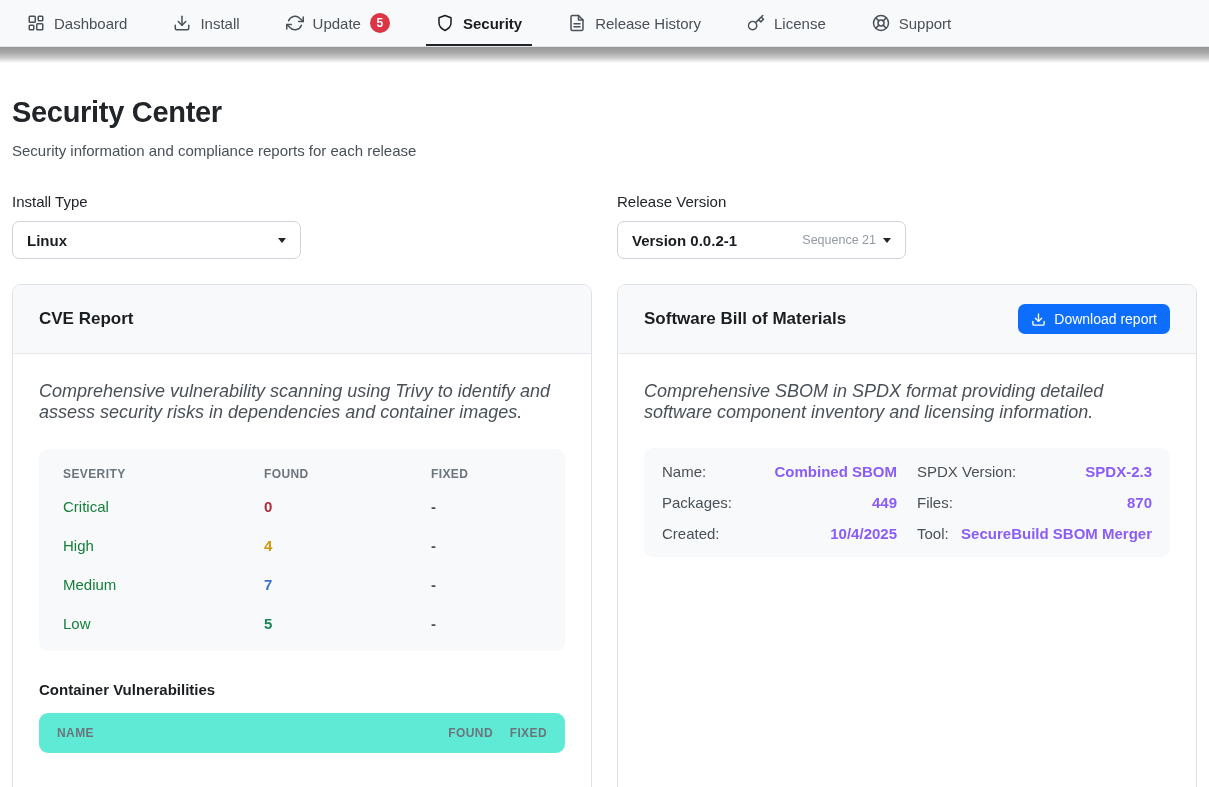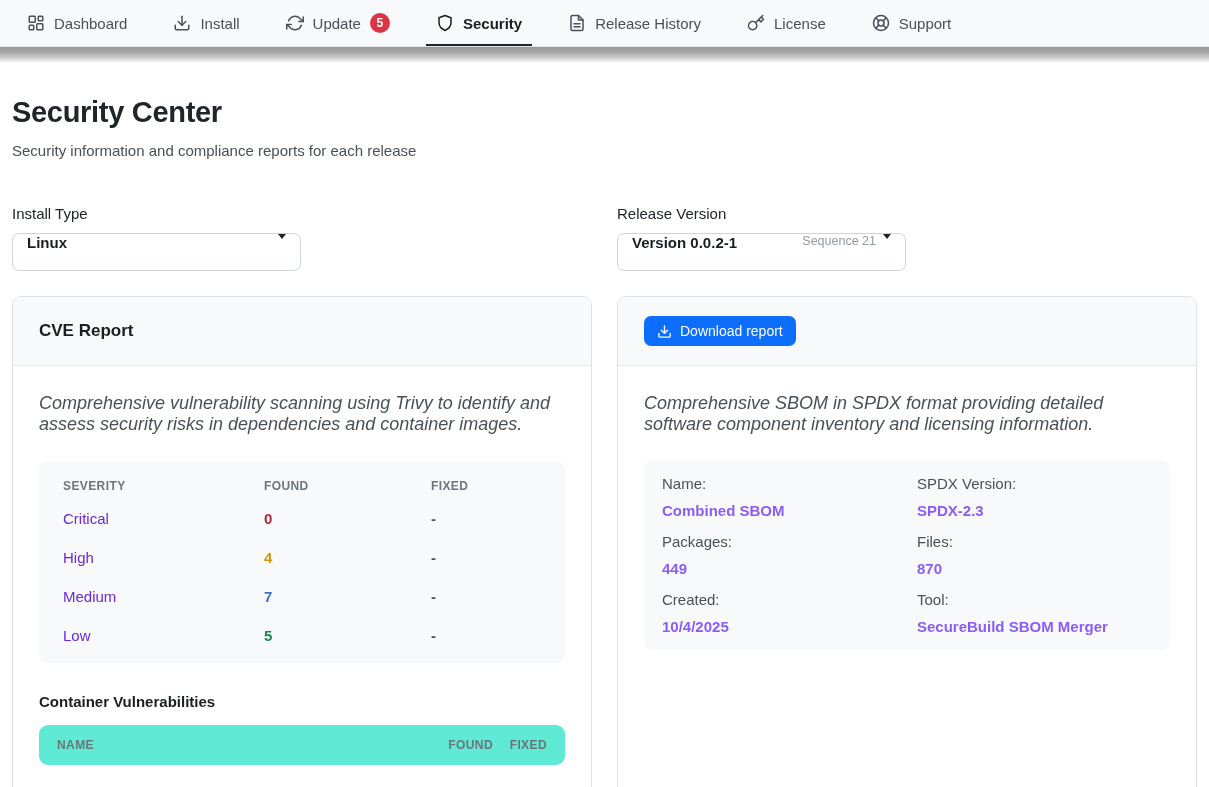--- a/index.html
+++ b/index.html
@@ -23,24 +23,24 @@
   
   .scroll-shadow { height: 16px; width: 100%;
     background: linear-gradient(to bottom, #969696 0%, #a8a8a8 35%, #cfcfcf 70%, #ffffff 100%); }
 
   
   .main { padding: 33px 12px 0 12px; }
   .page-title { font-size: 29px; font-weight: 700; color: #212529; letter-spacing: -0.3px; }
   .page-subtitle { margin-top: 13px; font-size: 15px; color: #495057; }
 
   .two-col { display: grid; grid-template-columns: 1fr 1fr; column-gap: 25px; }
-  .filters { margin-top: 46px; }
+  .filters { margin-top: 34px; }
   .filter-label { font-size: 15px; color: #212529; }
   .select { margin-top: 11px; width: 289px; height: 38px; background: #fff;
-    border: 1px solid #ced4da; border-radius: 7px; display: flex; align-items: flex-start;
+    border: 1px solid #ced4da; border-radius: 7px; display: flex; align-items: center;
     padding: 0 14px; cursor: pointer; }
   .select-value { font-size: 15px; font-weight: 700; color: #1a1e21; flex: 1; }
   .select-secondary { font-size: 12.5px; color: #939aa1; margin-right: 7px; }
   .caret { width: 0; height: 0; border-left: 4.5px solid transparent;
     border-right: 4.5px solid transparent; border-top: 5.5px solid #212529; flex: 0 0 auto; }
 
   
   .cards { margin-top: 25px; align-items: stretch; }
   .card { border: 1px solid #dee2e6; border-radius: 9px; background: #fff;
     min-height: 560px; overflow: hidden; display: flex; flex-direction: column; }
@@ -48,42 +48,42 @@
     display: flex; align-items: center; justify-content: space-between; padding: 0 26px; }
   .card-title { font-size: 17px; font-weight: 600; color: #1a1e21; }
   .card-body { padding: 27px 26px; }
   .card-desc { font-size: 18px; line-height: 21px; color: #495057; font-style: italic; }
 
   
   .sev-box { margin-top: 26px; background: #f8f9fa; border-radius: 9px; padding: 6px 0 8px 0; }
   .sev-row { display: grid; grid-template-columns: 201px 167px 1fr; padding: 11px 24px; align-items: center; }
   .sev-row.head { padding: 12px 24px 6px 24px; }
   .th-label { font-size: 12px; font-weight: 600; color: #6c757d; letter-spacing: 0.4px; }
-  .sev-name { font-size: 15px; color: #6d28d9; }
+  .sev-name { font-size: 15px; color: #15803d; }
   .sev-found { font-size: 15px; font-weight: 700; }
   .sev-fixed { font-size: 15px; font-weight: 600; color: #495057; }
 
   .subsection-title { margin-top: 30px; font-size: 15px; font-weight: 600; color: #1a1e21; }
   .cv-head { margin-top: 15px; background: #5eead4; border-radius: 9px; height: 40px;
     display: flex; align-items: center; padding: 0 18px; }
   .cv-head .cv-name { flex: 1; }
   .cv-head .cv-found { width: 62px; text-align: right; }
   .cv-head .cv-fixed { width: 54px; text-align: right; }
 
   
   .btn-primary { display: flex; align-items: center; gap: 8px; background: #0d6efd;
     border: none; border-radius: 7px; color: #fff; font-size: 14px; font-weight: 500;
     height: 30px; padding: 0 13px; cursor: pointer; font-family: inherit; }
   .btn-primary svg { width: 15px; height: 15px; display: block; }
 
   
   .sbom-box { margin-top: 25px; background: #f8f9fa; border-radius: 9px;
     padding: 15px 18px; display: grid; grid-template-columns: 1fr 1fr;
     column-gap: 20px; row-gap: 14px; }
-  .info-pair { display: flex; align-items: baseline; justify-content: space-between; gap: 10px; flex-direction: column; }
+  .info-pair { display: flex; align-items: baseline; justify-content: space-between; gap: 10px; }
   .info-label { font-size: 15px; color: #495057; white-space: nowrap; }
   .info-value { font-size: 15px; font-weight: 700; color: #8b5cf6; text-align: right; }
 </style>
 </head>
 <body>
 
 <nav class="topnav">
   <div class="nav-item">
     <span class="nicon">
       <svg viewBox="0 0 24 24" fill="none" stroke="currentColor" stroke-width="2" stroke-linecap="round" stroke-linejoin="round">
@@ -224,20 +224,21 @@
         <div class="cv-head">
           <span class="th-label cv-name">NAME</span>
           <span class="th-label cv-found">FOUND</span>
           <span class="th-label cv-fixed">FIXED</span>
         </div>
       </div>
     </section>
 
     <section class="card">
       <div class="card-header">
+        <span class="card-title">Software Bill of Materials</span>
         <button class="btn-primary">
           <span>
             <svg viewBox="0 0 24 24" fill="none" stroke="currentColor" stroke-width="2.2" stroke-linecap="round" stroke-linejoin="round">
               <path d="M21 15v4a2 2 0 0 1-2 2H5a2 2 0 0 1-2-2v-4"></path>
                 <polyline points="7 10 12 15 17 10"></polyline>
                 <line x1="12" y1="15" x2="12" y2="3"></line>
             </svg>
           </span>
           <span>Download report</span>
         </button>

